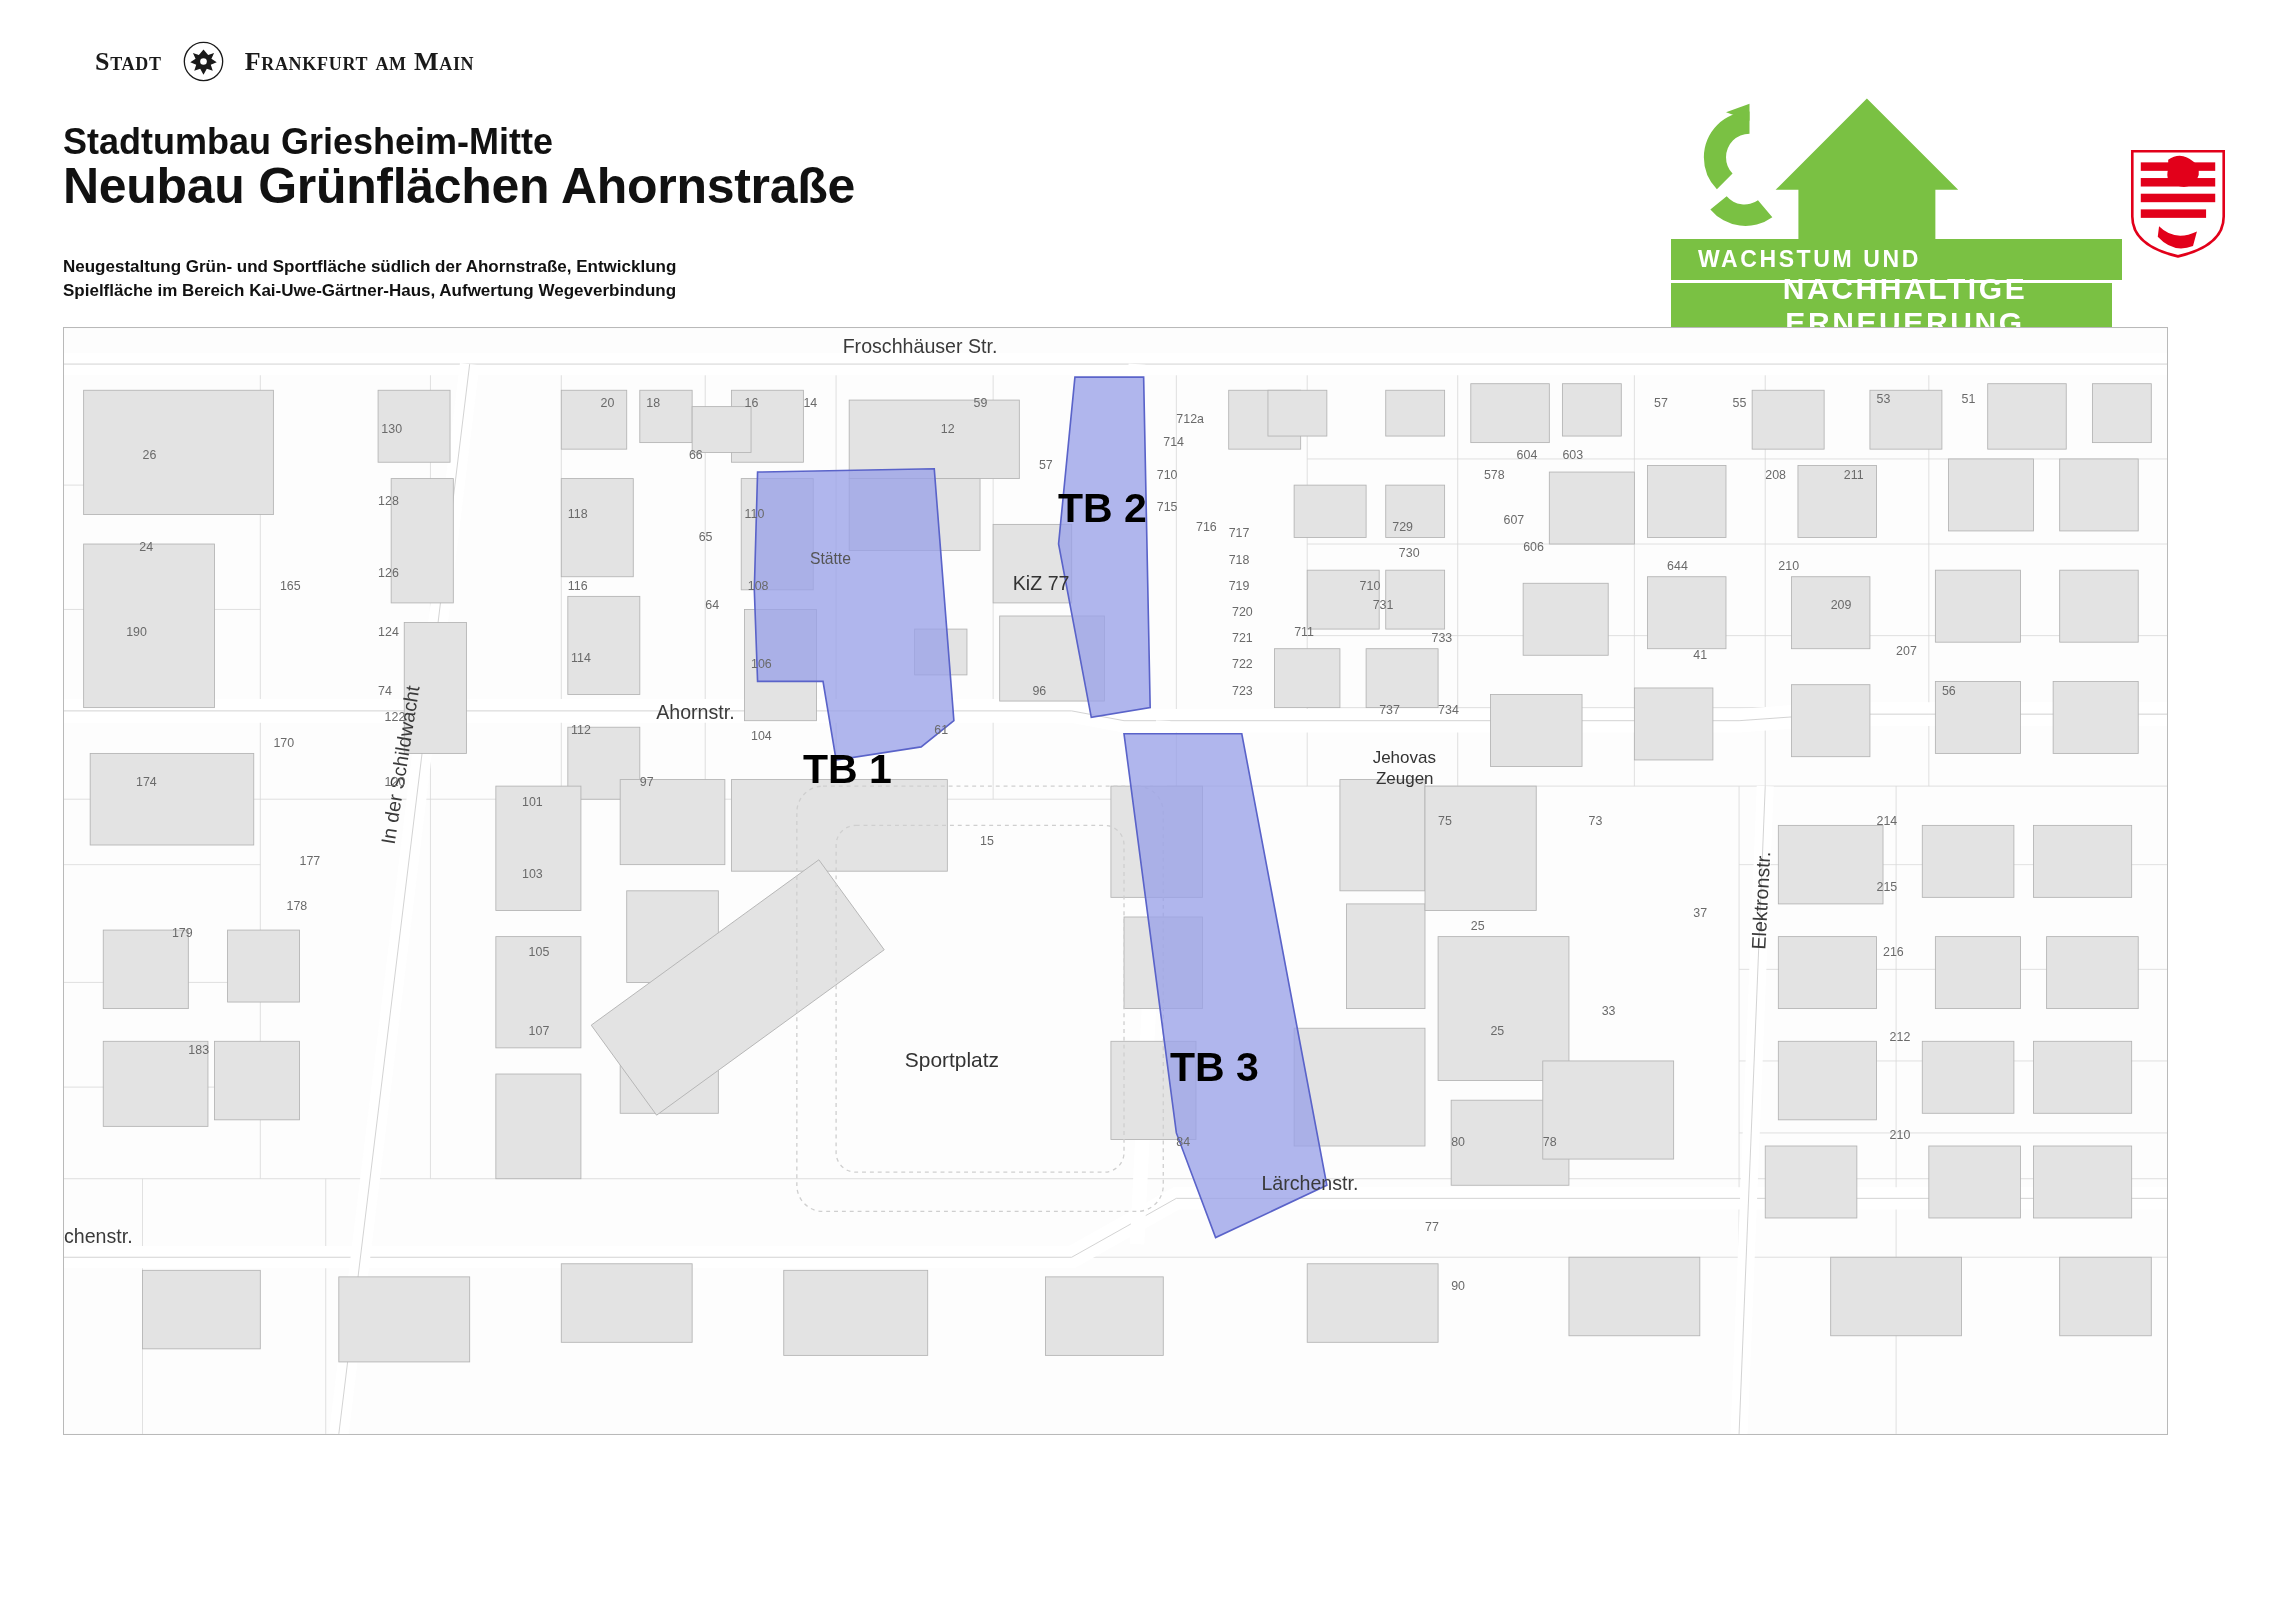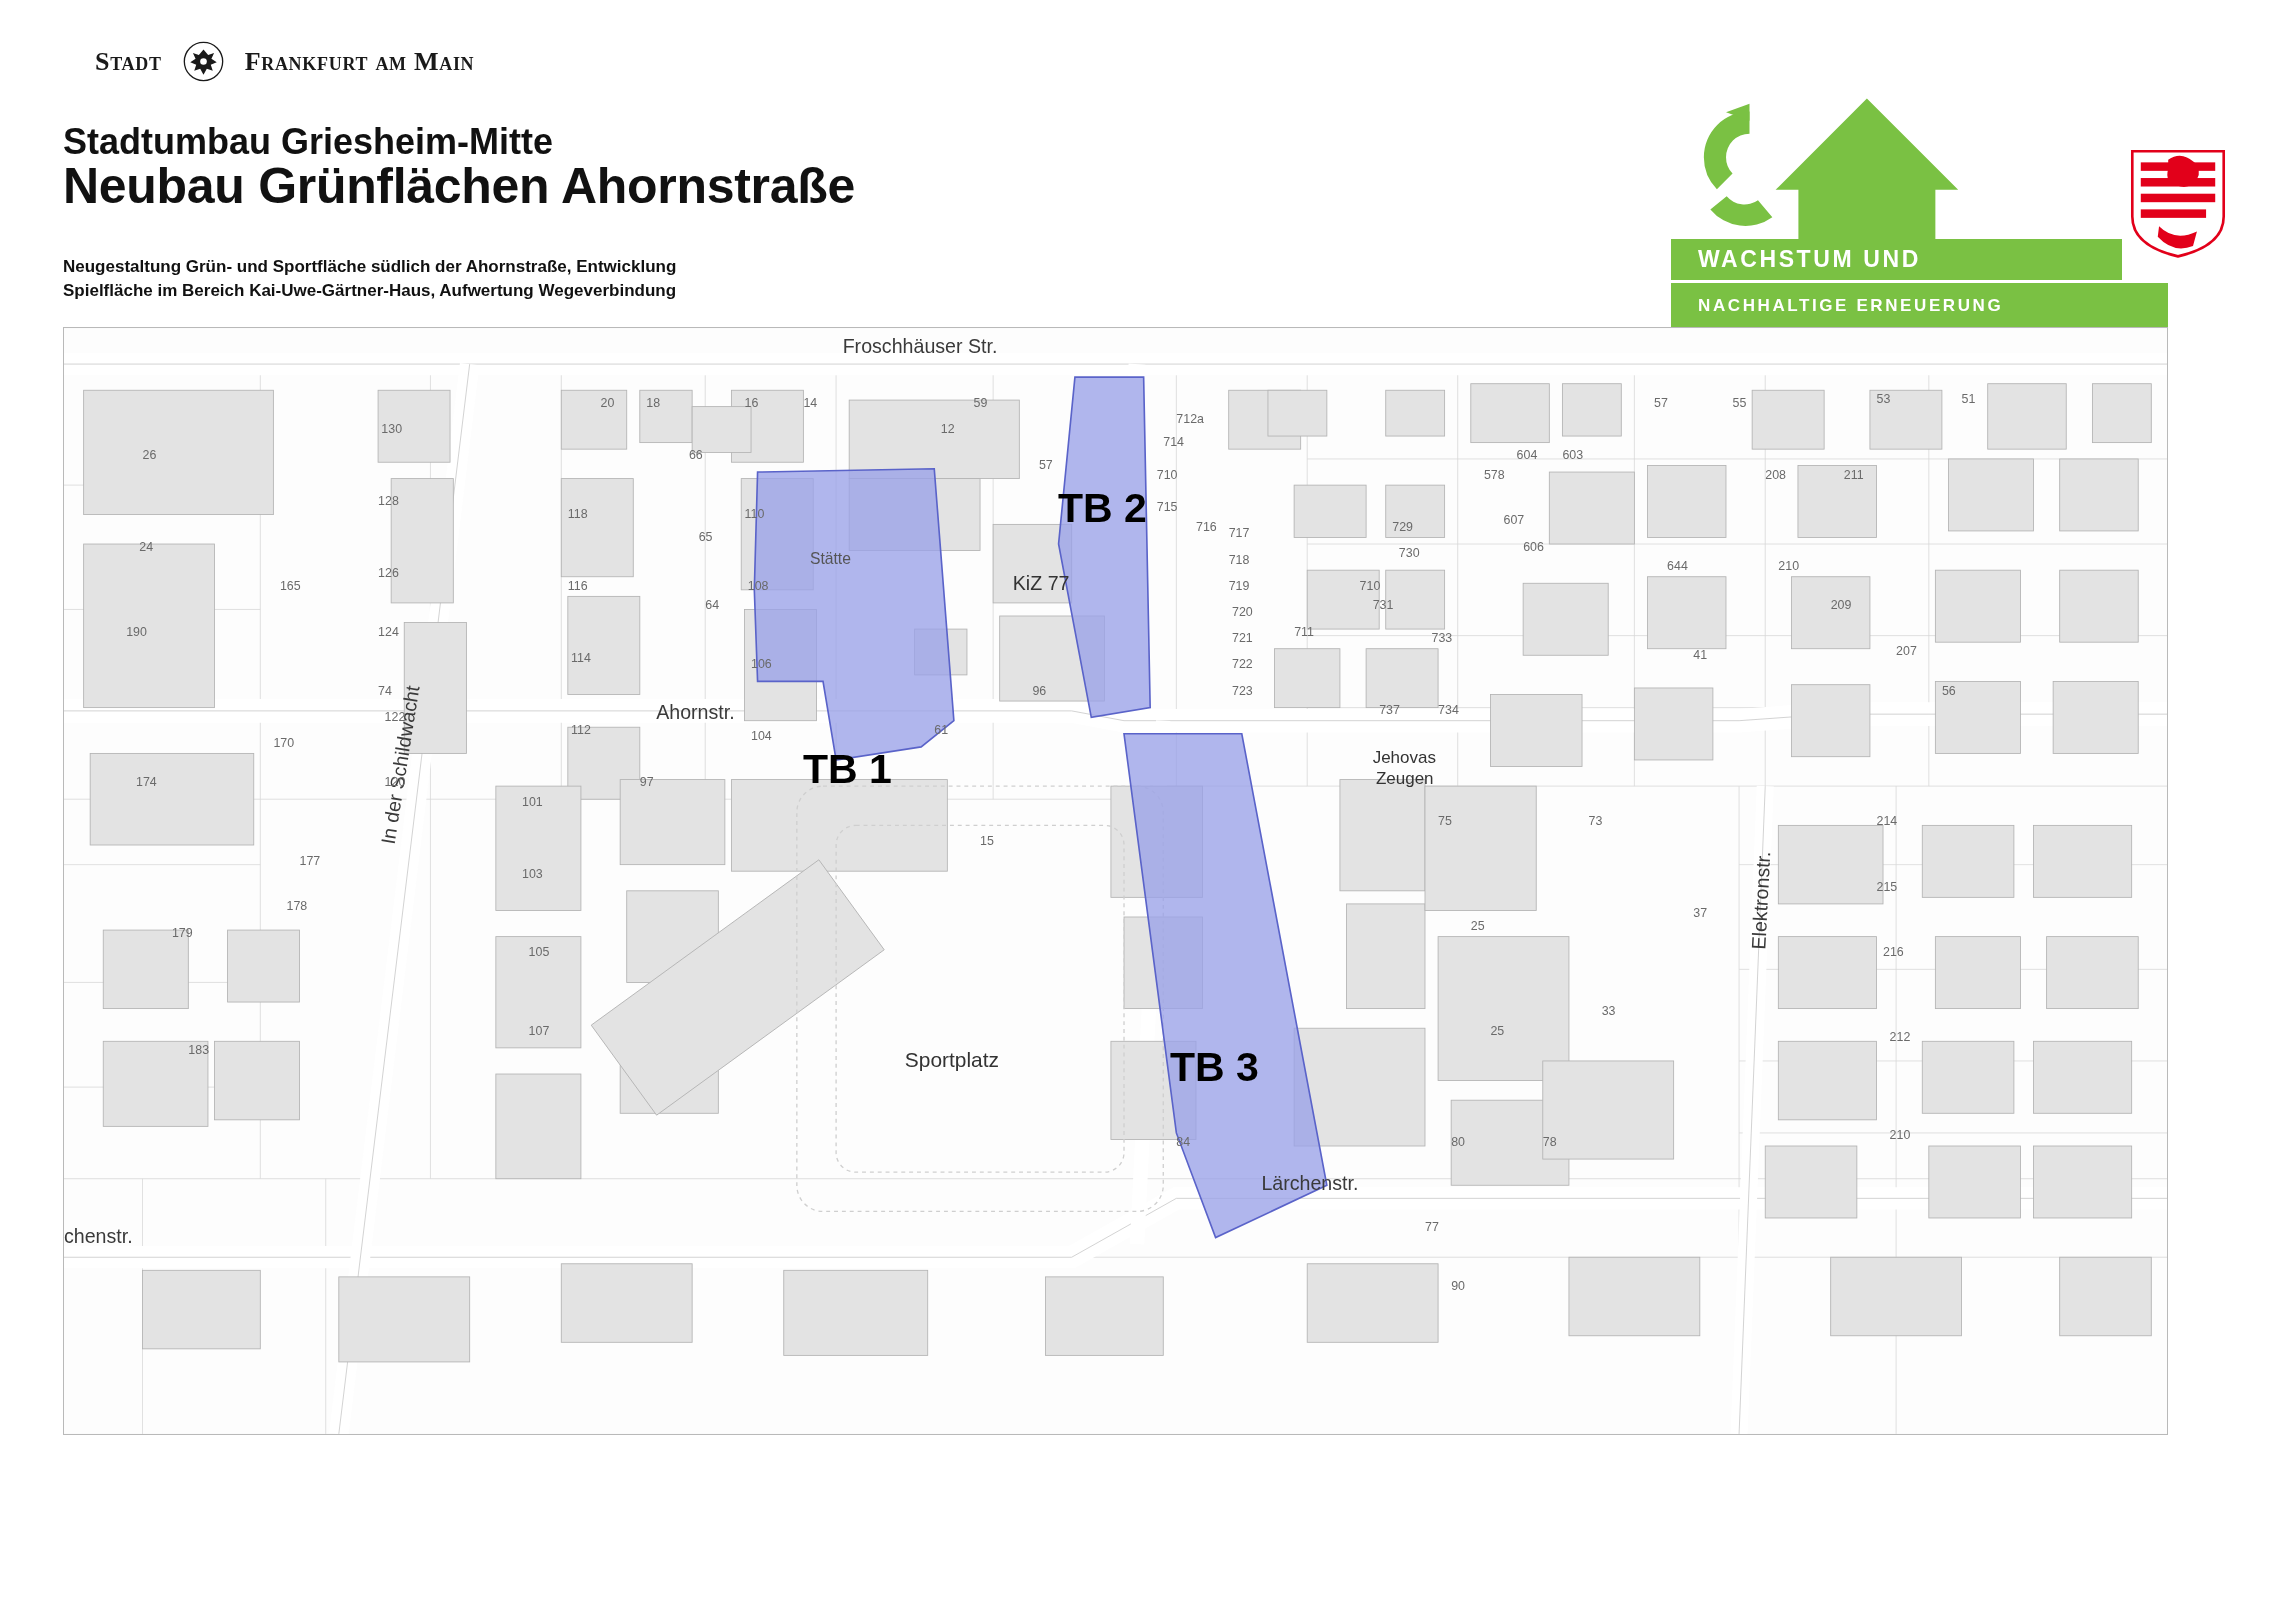--- a/index.html
+++ b/index.html
@@ -18,21 +18,21 @@
   .sub-title{position:absolute;left:63px;top:121px;font-size:36px;font-weight:bold;color:#111;}
   .main-title{position:absolute;left:63px;top:157px;font-size:50px;font-weight:bold;color:#111;letter-spacing:-0.3px;}
   .desc{position:absolute;left:63px;top:255px;font-size:17px;font-weight:bold;line-height:1.42;color:#111;}
 
   
   .prog-logo{position:absolute;left:1671px;top:92px;width:530px;height:255px;}
   .prog-green-arrow{position:absolute;left:0;top:0;width:307px;height:150px;}
   .prog-band{position:absolute;left:0;width:451px;background:#7ac143;color:#fff;
       font-weight:bold;letter-spacing:2.6px;display:flex;align-items:center;padding-left:27px;box-sizing:border-box;}
   .band1{top:147px;height:41px;font-size:23px;}
-  .band2{top:191px;height:46px;font-size:17px;width:497px;text-align:center;}
+  .band2{top:191px;height:46px;font-size:30px;width:441px;text-align:center;}
   .band3{top:240px;height:34px;font-size:18.3px;width:366px;letter-spacing:1px;}
   .prog-shield{position:absolute;left:458px;top:56px;width:98px;height:111px;}
 
   
   .map-wrap{position:absolute;left:63px;top:327px;width:2103px;height:1106px;
      border:0.7px solid #b9b9b9;background:#e5e5e5;overflow:hidden;}
   .map-svg{position:absolute;left:0;top:0;}
   .tb-label{position:absolute;font-size:41px;font-weight:bold;color:#000;text-align:right;}
 
   

